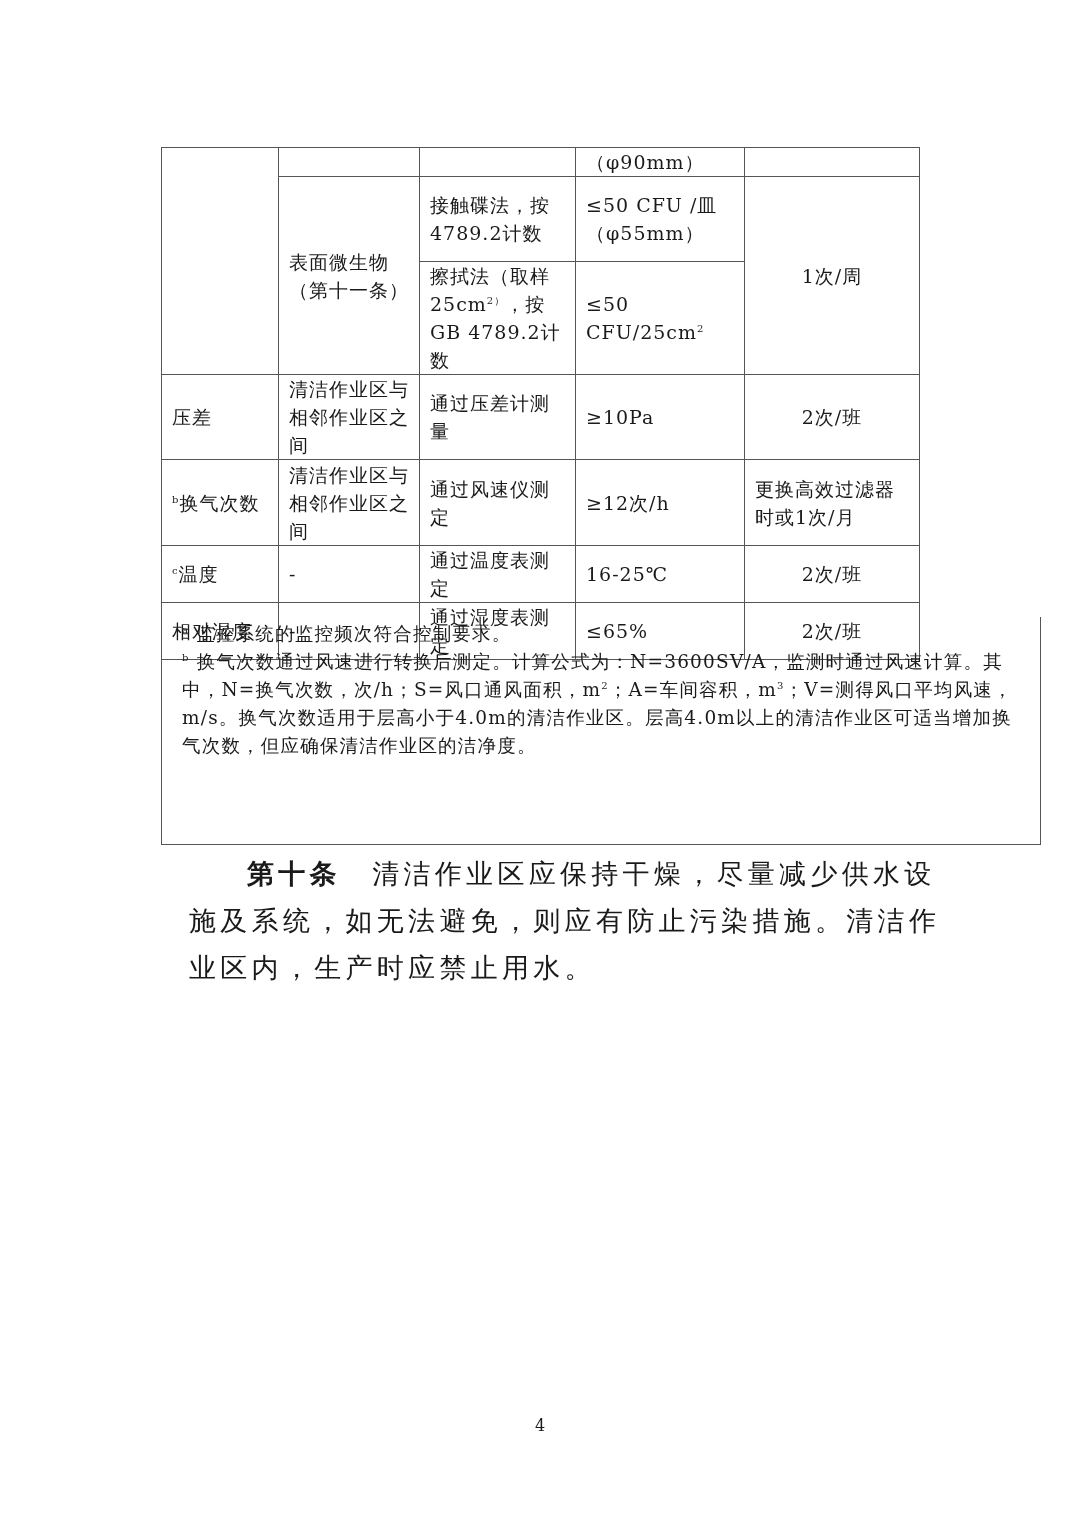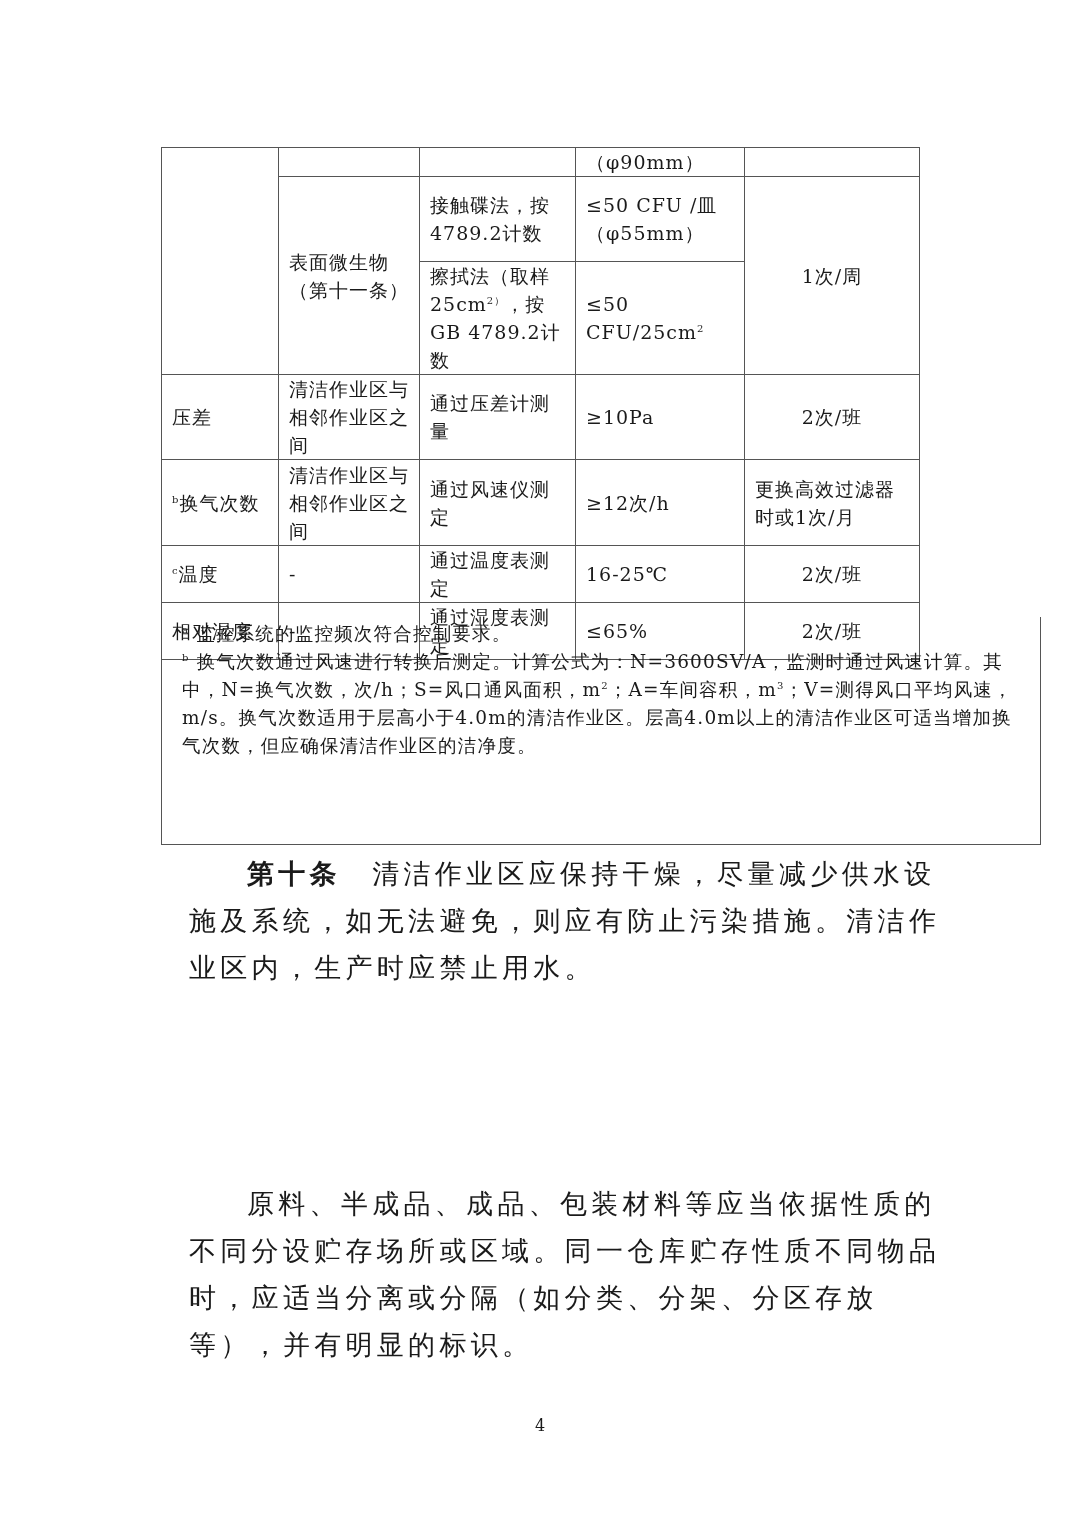--- a/index.html
+++ b/index.html
@@ -86,18 +86,15 @@
   <div class="fn">
     <p><sup>a</sup><span> 监控系统的监控频次符合控制要求。</span></p>
     <p><sup>b</sup><span> 换气次数通过风速进行转换后测定。计算公式为：N=3600SV/A，监测时通过风速计算。其中，N=换气次数，次/h；S=风口通风面积，m</span><sup>2</sup><span>；A=车间容积，m</span><sup>3</sup><span>；V=测得风口平均风速，m/s。换气次数适用于层高小于4.0m的清洁作业区。层高4.0m以上的清洁作业区可适当增加换气次数，但应确保清洁作业区的洁净度。</span></p>
   </div>
 
   <div class="body-text" style="top:850px">
     <p><span class="bold">第十条</span><span>　清洁作业区应保持干燥，尽量减少供水设施及系统，如无法避免，则应有防止污染措施。清洁作业区内，生产时应禁止用水。</span></p>
   </div>
 
 
-  <div class="body-text" style="top:1180px">
-    <p><span>原料、半成品、成品、包装材料等应当依据性质的不同分设贮存场所或区域。同一仓库贮存性质不同物品时，应适当分离或分隔（如分类、分架、分区存放等），并有明显的标识。</span></p>
-  </div>
 
   <div class="pageno">4</div>
 </div>
 
 </body></html>

